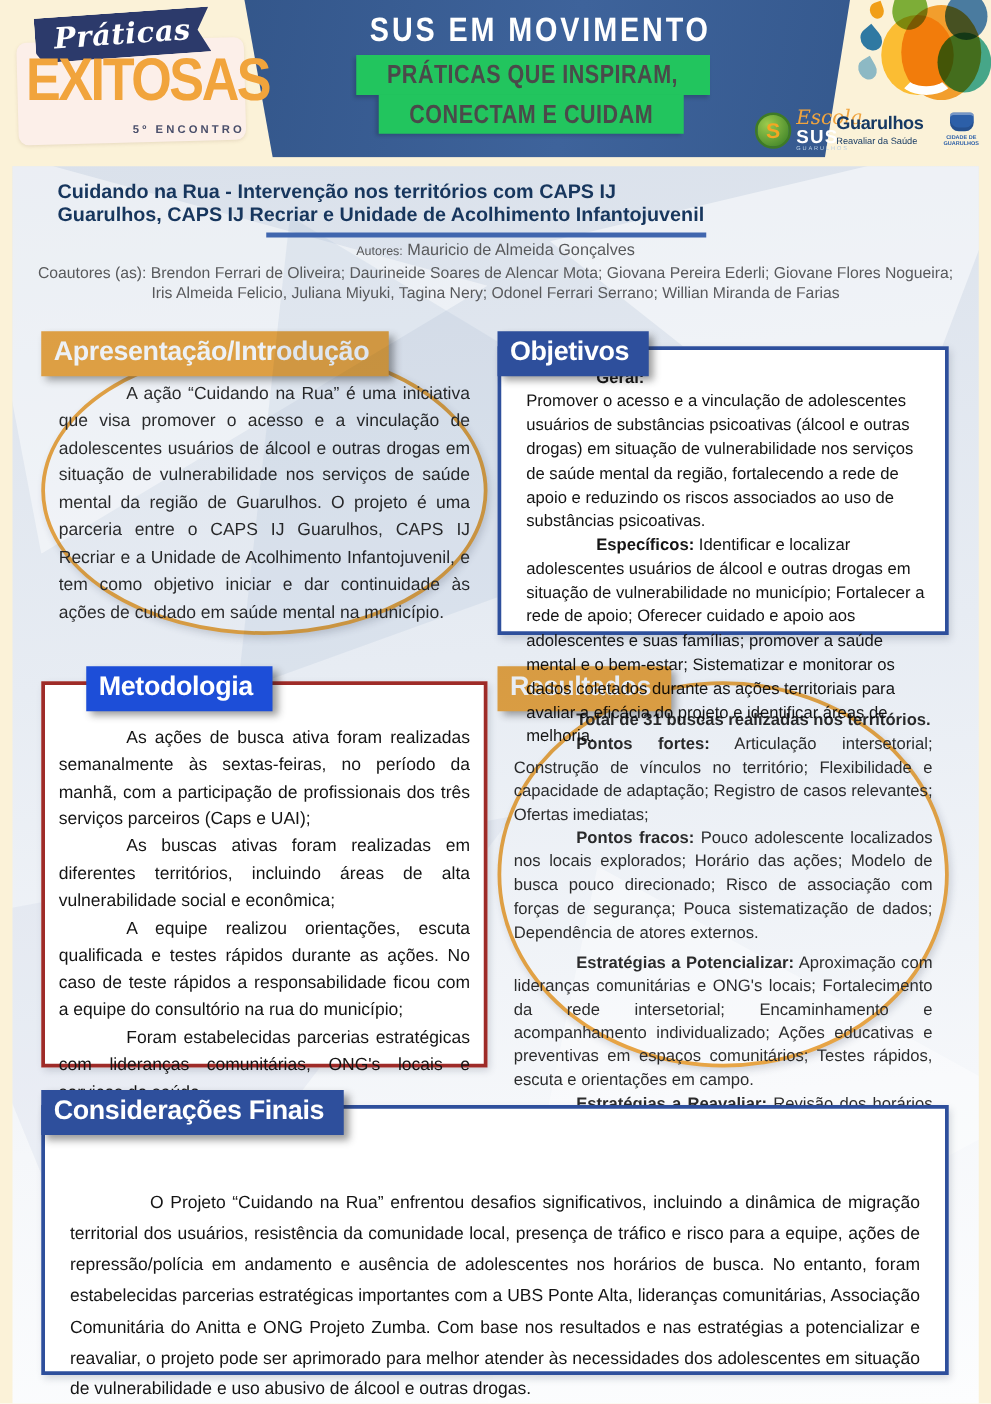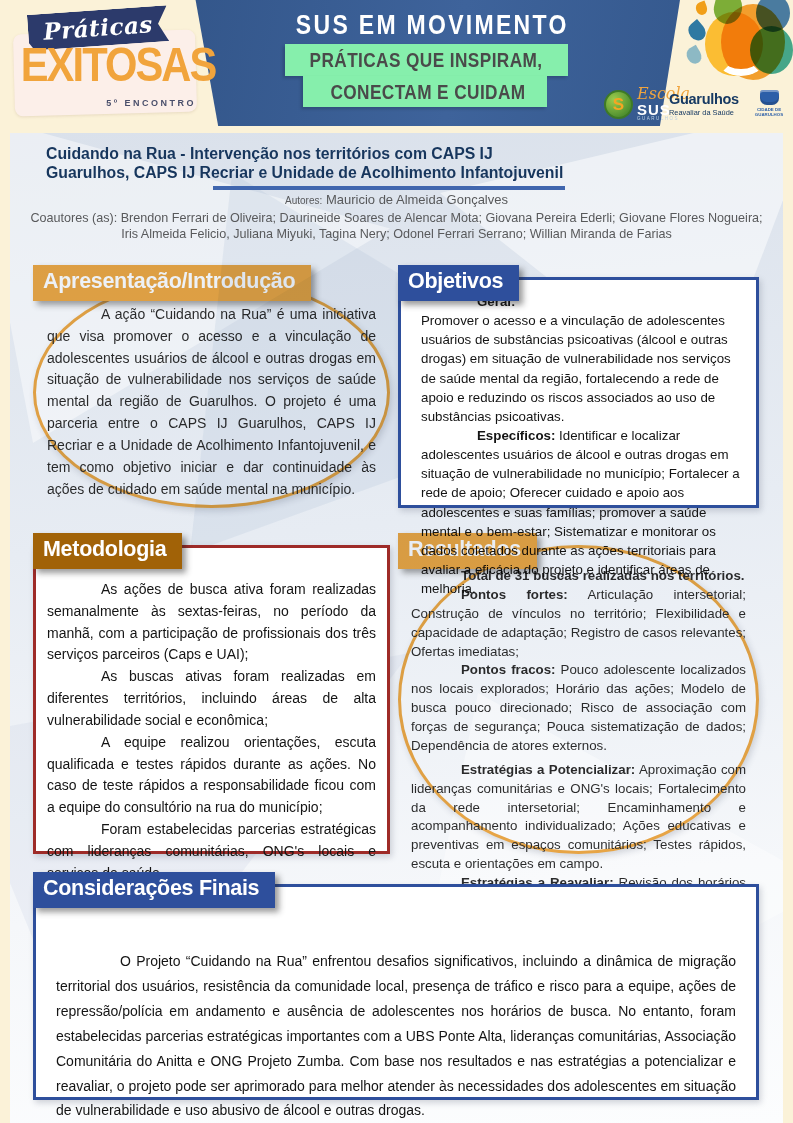--- a/index.html
+++ b/index.html
@@ -27,21 +27,21 @@
   .pe-exitosas { position: absolute; top: 36px; left: 12px; width: 182px; text-align: center;
                  color: #F1A43C; font-weight: bold; font-size: 43px; letter-spacing: -2px;
                  transform: scale(.97, 1.12); transform-origin: center; }
   .pe-encontro { position: absolute; top: 94px; left: 58px; width: 132px; text-align: right;
                  color: #4A4F6B; font-weight: bold; font-size: 9px; letter-spacing: 2.5px; }
 
   
   .sus-title { position: absolute; top: 10px; left: 284px; width: 290px; text-align: center; }
   .sus-title span { display: inline-block; color: #fff; font-weight: bold; font-size: 25px;
                     letter-spacing: 2.5px; transform: scale(.92, 1.08); white-space: nowrap; }
-  .gb { position: absolute; background: #86efac; display: flex; align-items: center; justify-content: flex-end;
+  .gb { position: absolute; background: #22c55e; display: flex; align-items: center; justify-content: center;
         box-shadow: -2px 2px 3px rgba(0,0,0,.18); }
   .gb span { display: inline-block; color: #4A4A4A; font-weight: bold; font-size: 21px; letter-spacing: .5px;
              transform: scaleX(.82); white-space: nowrap; }
   .gb1 { top: 44px; left: 285px; width: 283px; height: 32px; }
   .gb2 { top: 76px; left: 303px; width: 244px; height: 31px; }
 
   
   .escola { position: absolute; top: 86px; left: 604px; width: 92px; height: 36px;
             display: flex; align-items: center; gap: 4px; }
   .escola-circle { width: 29px; height: 29px; border-radius: 50%; flex: 0 0 29px;
@@ -116,21 +116,21 @@
                color: #58595B; font-size: 12.6px; line-height: 1.28; }
 
   
   .card { position: absolute; background: #fff; border: 3px solid; z-index: 6;
           box-shadow: 2px 3px 6px rgba(60,70,90,.22); }
   .card .tab { position: absolute; top: -15px; left: -3px; color: #fff; font-weight: bold;
                font-size: 21.5px; line-height: 1; padding: 6px 16px 8px 10px; white-space: nowrap;
                box-shadow: 4px 4px 6px rgba(30,30,30,.45); letter-spacing: -.3px; }
   .c-orange { border-color: #EC9F31; } .c-orange .tab { background: #EC9F31; }
   .c-blue   { border-color: #2E4F9C; } .c-blue .tab   { background: #2E4F9C; }
-  .c-red    { border-color: #9E2B28; } .c-red .tab    { background: #a16207; }
+  .c-red    { border-color: #9E2B28; } .c-red .tab    { background: #1d4ed8; margin-left: 36px; }
 
   #card-intro { left: 33px;  top: 277px; width: 357px; height: 231px; }
   #card-obj   { left: 398px; top: 277px; width: 361px; height: 231px; }
   #card-met   { left: 33px;  top: 545px; width: 357px; height: 309px; }
   #card-res   { left: 398px; top: 545px; width: 361px; height: 309px; }
   #card-fin   { left: 33px;  top: 884px; width: 726px; height: 216px; }
 
   .body { color: #141414; }
   .body p { margin: 0; }
 

